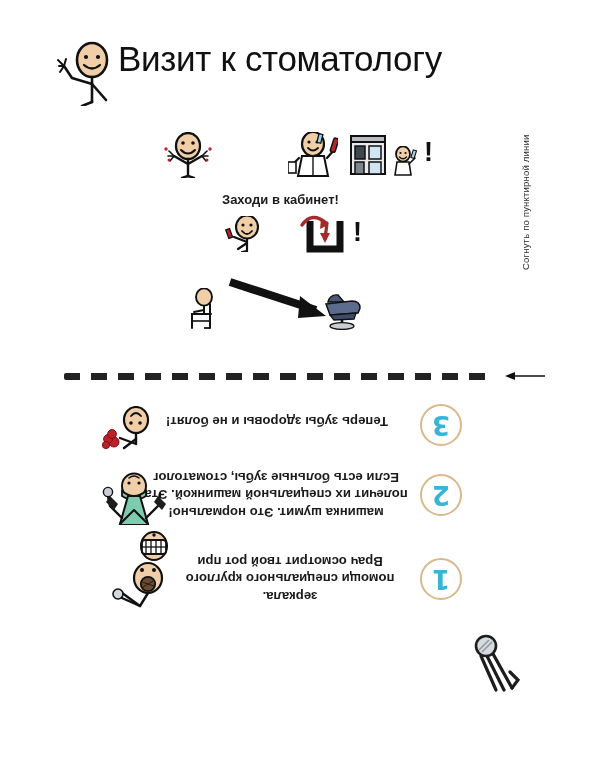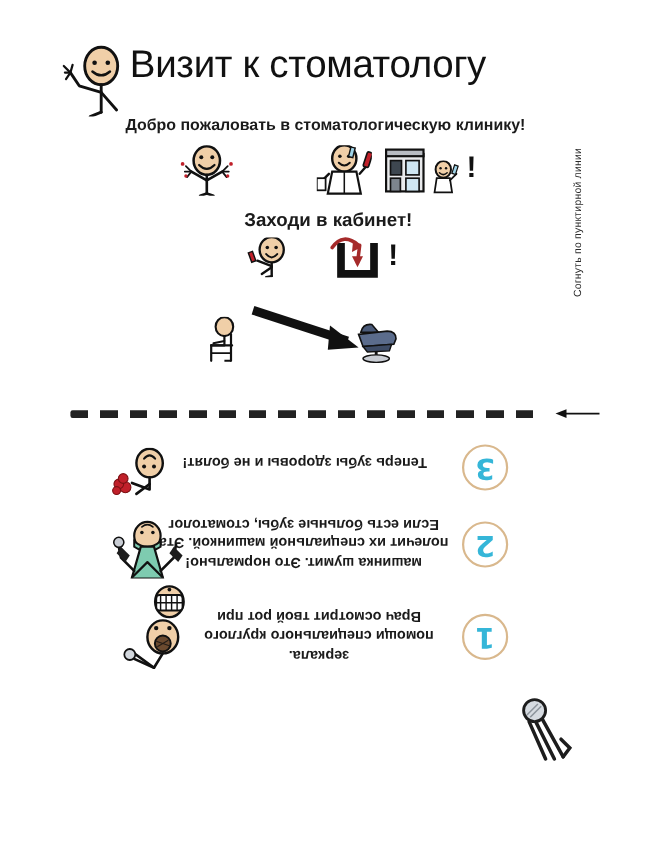--- a/index.html
+++ b/index.html
@@ -28,21 +28,21 @@
   
   .waver{position:absolute;left:52px;top:40px;width:66px;height:66px;}
 
   
   .excl{
     font-size:27px;font-weight:700;color:#111;line-height:1;
   }
 
   
   .sec-text{
-    position:absolute;font-size:17px;line-height:18px;font-weight:700;
+    position:absolute;font-size:13px;line-height:18px;font-weight:700;
     color:#1b1b1b;white-space:nowrap;
   }
 
   
   .fold{
     position:absolute;left:64px;top:373px;width:428px;height:7px;
     background:repeating-linear-gradient(to right,#222 0px,#222 16px,
       rgba(0,0,0,0) 16px,rgba(0,0,0,0) 27px);
     border-radius:2px;
   }
@@ -98,21 +98,20 @@
         <path d="M12 26 L6 20"></path>
           <path d="M12 26 L7 26"></path>
         <path d="M12 26 L8 32"></path>
           <path d="M12 26 L14 19"></path>
       </g>
       <path d="M40 62 L30 66" stroke="#111" stroke-width="2.6" stroke-linecap="round"></path>
     </svg>
   </div>
 
   <div class="title">Визит к стоматологу</div>
-  <div class="subtitle">Добро пожаловать в стоматологическую клинику!</div>
 
   <div class="abs" style="left:158px;top:132px;">
     <svg viewBox="0 0 60 46" width="60" height="46">
       <ellipse cx="30" cy="14" rx="12" ry="13" fill="#f0cfa8" stroke="#111" stroke-width="2.3"></ellipse>
       <circle cx="25" cy="11" r="1.8" fill="#111"></circle>
         <circle cx="35" cy="11" r="1.8" fill="#111"></circle>
       <path d="M23 18 Q30 25 37 18" fill="none" stroke="#111" stroke-width="2" stroke-linecap="round"></path>
       <path d="M30 27 L30 44" stroke="#111" stroke-width="2.4" stroke-linecap="round"></path>
       <path d="M30 32 L16 24" stroke="#111" stroke-width="2.4" stroke-linecap="round"></path>
       <path d="M30 32 L44 24" stroke="#111" stroke-width="2.4" stroke-linecap="round"></path>

